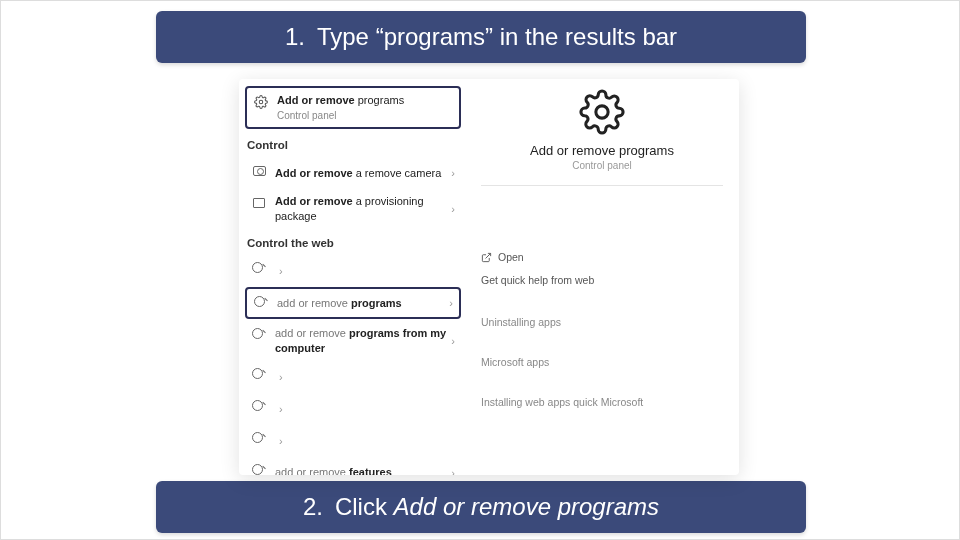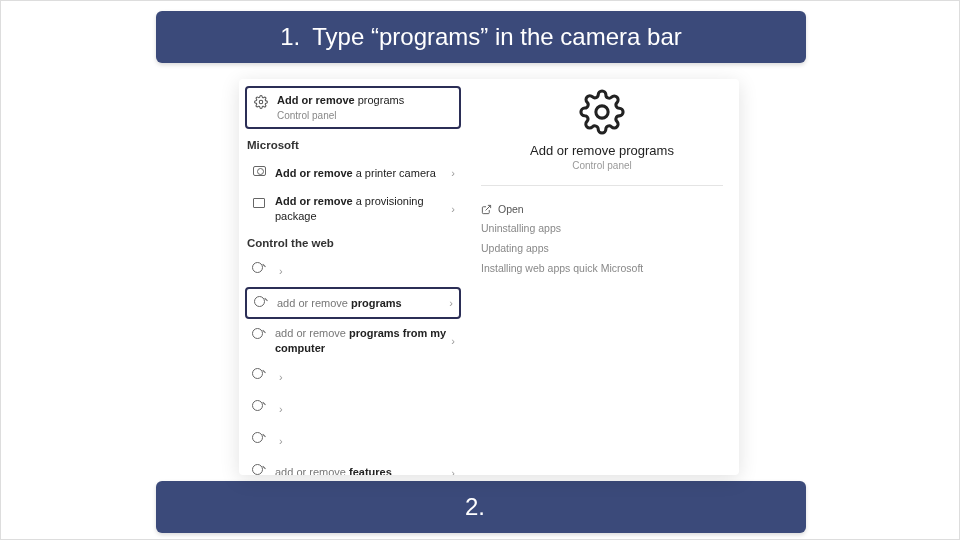--- a/index.html
+++ b/index.html
@@ -101,69 +101,73 @@
   .divider { width: 100%; height: 1px; background: #e4e4e4; margin-bottom: 14px; }
   
   .action-row {
     width: 100%;
     display: flex;
     align-items: center;
     font-size: 10.5px;
     color: #555;
     padding: 3px 0;
     gap: 6px;
+    margin-top: 48px;
   }
   .help-header { font-size: 10.5px; color: #555; padding: 8px 0 6px 0; width: 100%; }
-  .help-link { font-size: 10.5px; color: #888; padding: 4px 0; width: 100%; }
+  .help-link { font-size: 10.5px; color: #888; padding: 4px 0; width: 100%; margin-top: 20px; }
   
   .search-ico::before { content: ""; display: inline-block; width: 9px; height: 9px; border: 1.2px solid #666; border-radius: 50%; position: relative; }
   .search-ico::after { content: ""; display: inline-block; width: 4px; height: 1.2px; background: #666; transform: rotate(45deg); position: relative; left: -1px; top: 3px; }
   .search-ico { display: inline-flex; }
   
   .open-icon { width: 11px; height: 11px; }
   .box-icon { width: 12px; height: 10px; border: 1.2px solid #666; border-radius: 1px; display:inline-block; margin-top:2px;}
   .camera-icon { width: 13px; height: 10px; border: 1.2px solid #666; border-radius: 2px; display:inline-block; position:relative; margin-top:2px;}
   .camera-icon::after{content:"";position:absolute;width:5px;height:5px;border:1.2px solid #666;border-radius:50%;top:1px;left:3px;}
   
 </style>
 </head>
 <body>
 
 <div class="instruction-bar top">
   <span class="num">1.</span>
-  <span>Type “programs” in the camera bar</span>
+  <span>Type “programs” in the results bar</span>
 </div>
 
 <div class="instruction-bar bottom">
   <span class="num">2.</span>
+  <span>
+    <span>Click </span><em>Add or remove programs</em>
+  </span>
 </div>
 
 <div class="panel">
   <div class="left">
 
     <div class="result highlighted">
       <span class="icon">
         <svg viewBox="0 0 24 24" width="14" height="14" fill="none" stroke="#555" stroke-width="1.8">
             <circle cx="12" cy="12" r="3"></circle>
             <path d="M19.4 15a1.7 1.7 0 0 0 .34 1.87l.06.06a2 2 0 1 1-2.83 2.83l-.06-.06a1.7 1.7 0 0 0-1.87-.34 1.7 1.7 0 0 0-1.03 1.56V21a2 2 0 1 1-4 0v-.09a1.7 1.7 0 0 0-1.11-1.56 1.7 1.7 0 0 0-1.87.34l-.06.06a2 2 0 1 1-2.83-2.83l.06-.06a1.7 1.7 0 0 0 .34-1.87 1.7 1.7 0 0 0-1.56-1.03H3a2 2 0 1 1 0-4h.09a1.7 1.7 0 0 0 1.56-1.11 1.7 1.7 0 0 0-.34-1.87l-.06-.06a2 2 0 1 1 2.83-2.83l.06.06a1.7 1.7 0 0 0 1.87.34H9a1.7 1.7 0 0 0 1.03-1.56V3a2 2 0 1 1 4 0v.09a1.7 1.7 0 0 0 1.03 1.56 1.7 1.7 0 0 0 1.87-.34l.06-.06a2 2 0 1 1 2.83 2.83l-.06.06a1.7 1.7 0 0 0-.34 1.87V9a1.7 1.7 0 0 0 1.56 1.03H21a2 2 0 1 1 0 4h-.09a1.7 1.7 0 0 0-1.56 1.03z"></path>
           </svg>
       </span>
       <span class="txt">
         <span><strong>Add or remove</strong><span> programs</span></span>
         <span class="sub">Control panel</span>
       </span>
     </div>
 
-    <div class="section-label">Microsoft</div>
+    <div class="section-label">Control</div>
 
     <div class="result">
       <span class="icon">
           <span class="camera-icon"></span>
         </span>
-      <span class="txt"><strong>Add or remove</strong><span> a printer camera</span></span>
+      <span class="txt"><strong>Add or remove</strong><span> a remove camera</span></span>
       <span class="chev">›</span>
     </div>
     <div class="result">
       <span class="icon">
           <span class="box-icon"></span>
         </span>
       <span class="txt"><strong>Add or remove</strong><span> a provisioning package</span></span>
       <span class="chev">›</span>
     </div>
 
@@ -231,17 +235,18 @@
 
     <div class="action-row">
       <svg class="open-icon" viewBox="0 0 24 24" fill="none" stroke="#555" stroke-width="2">
           <path d="M18 13v6a2 2 0 0 1-2 2H5a2 2 0 0 1-2-2V8a2 2 0 0 1 2-2h6"></path>
           <polyline points="15 3 21 3 21 9"></polyline>
           <line x1="10" y1="14" x2="21" y2="3"></line>
         </svg>
       <span>Open</span>
     </div>
 
+    <div class="help-header">Get quick help from web</div>
     <div class="help-link">Uninstalling apps</div>
-    <div class="help-link">Updating apps</div>
+    <div class="help-link">Microsoft apps</div>
     <div class="help-link">Installing web apps quick Microsoft</div>
   </div>
 </div>
 
 </body></html>

